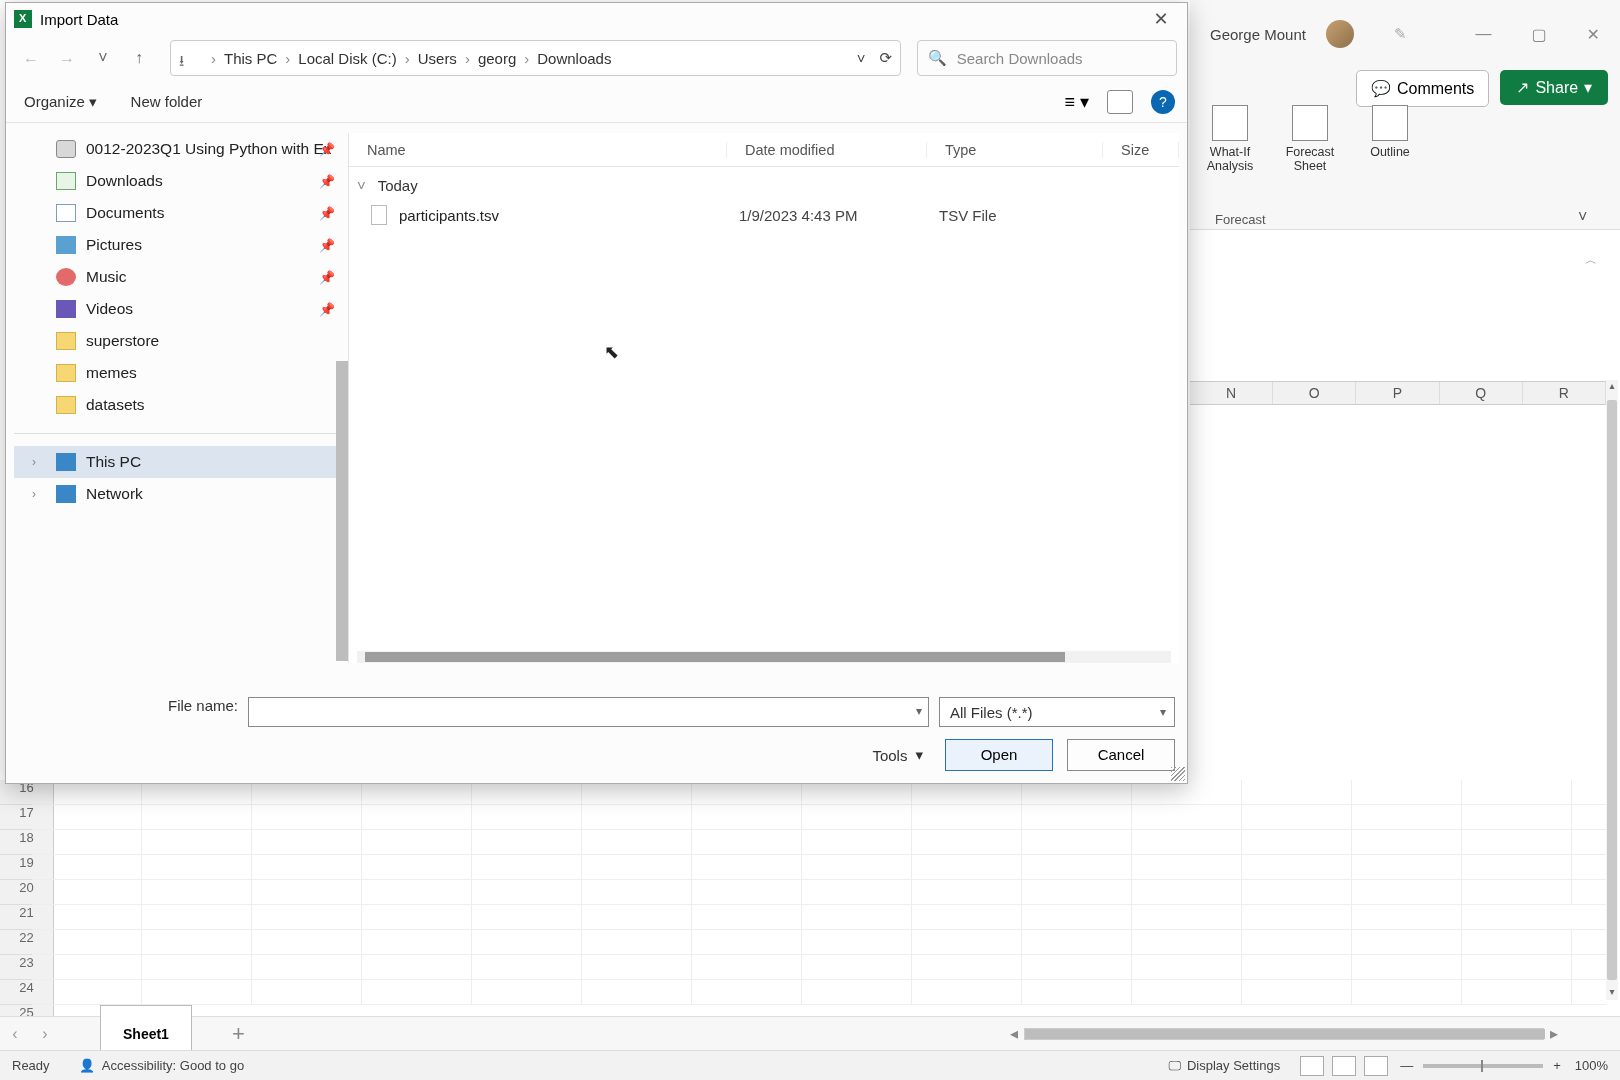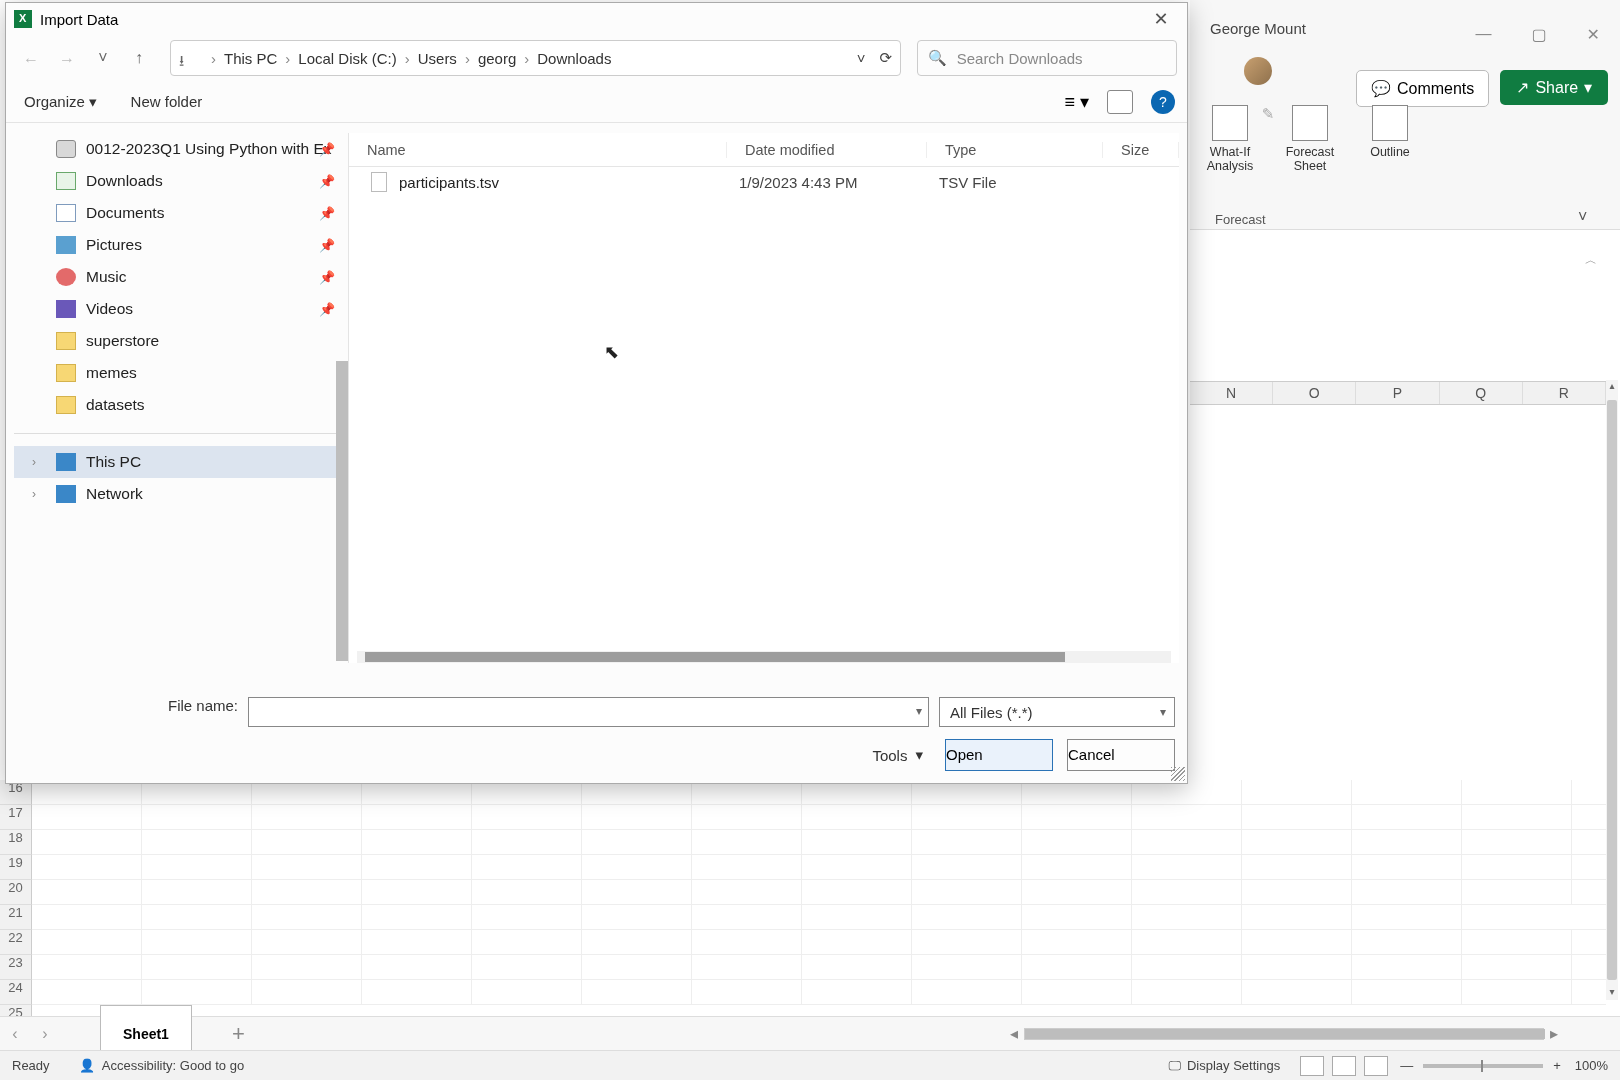--- a/index.html
+++ b/index.html
@@ -3,21 +3,21 @@
 <meta charset="utf-8">
 <style>
 * { box-sizing: border-box; margin: 0; padding: 0; font-family: "Segoe UI", sans-serif; }
 body { width: 1620px; height: 1080px; background: #f0f0f0; position: relative; overflow: hidden; }
 
 
 .excel-bg { position: absolute; top: 0; left: 0; width: 1620px; height: 1080px; background: #fff; }
 
 
 .excel-top { position: absolute; top: 0; left: 1190px; width: 430px; height: 230px; background: #f7f7f7; border-bottom: 1px solid #ddd; }
-.excel-user { position: absolute; top: 20px; left: 1210px; display: flex; align-items: center; gap: 20px; font-size: 15px; color: #444; flex-direction: column; }
+.excel-user { position: absolute; top: 20px; left: 1210px; display: flex; align-items: center; gap: 20px; font-size: 15px; color: #444; }
 .avatar { width: 28px; height: 28px; border-radius: 50%; background: linear-gradient(135deg,#c8a070,#8e704c); }
 .window-controls { position: absolute; top: 25px; right: 20px; display: flex; gap: 40px; color: #888; font-size: 16px; }
 .wc { cursor: pointer; }
 
 .comments-btn { position: absolute; top: 70px; left: 1356px; border: 1px solid #bbb; background: #fff; border-radius: 5px; padding: 8px 14px; font-size: 16px; display: flex; align-items: center; gap: 6px; }
 .share-btn { position: absolute; top: 70px; left: 1500px; background: #107c41; color: #fff; border-radius: 5px; padding: 8px 16px; font-size: 16px; display: flex; align-items: center; gap: 6px; }
 
 .ribbon-icons { position: absolute; top: 105px; left: 1195px; display: flex; gap: 10px; }
 .ribbon-item { width: 70px; text-align: center; font-size: 12.5px; color: #333; }
 .ribbon-item .ic { width: 36px; height: 36px; margin: 0 auto 4px; border: 1px solid #888; background: #fff; }
@@ -115,21 +115,21 @@
 
 .bottom-area { position: absolute; bottom: 12px; left: 12px; right: 12px; }
 .file-name-row { display: flex; align-items: flex-start; gap: 10px; margin-bottom: 12px; }
 .fn-label { width: 220px; text-align: right; font-size: 15px; color: #333; }
 .fn-input { flex: 1; height: 30px; border: 1px solid #888; background: #fff; position: relative; }
 .fn-input .dd { position: absolute; right: 6px; top: 6px; color: #666; font-size: 12px; }
 .filter-sel { width: 236px; height: 30px; border: 1px solid #888; background: #fff; display: flex; align-items: center; padding: 0 10px; font-size: 15px; color: #333; position: relative; }
 .filter-sel .dd { position: absolute; right: 8px; color: #666; font-size: 12px; }
 .btn-row { display: flex; justify-content: flex-end; align-items: center; gap: 14px; }
 .tools { font-size: 15px; color: #333; display: flex; align-items: center; gap: 8px; margin-right: 8px; }
-.dlg-btn { width: 108px; height: 32px; border: 1px solid #888; background: #fdfdfd; font-size: 15px; line-height: 30px; }
+.dlg-btn { width: 108px; height: 32px; border: 1px solid #888; background: #fdfdfd; font-size: 15px; text-align: center; line-height: 30px; }
 .dlg-btn.primary { border: 1px solid #2a72b5; background: #eaf2fb; }
 .resize-grip { position: absolute; bottom: 2px; right: 2px; width: 14px; height: 14px; background: repeating-linear-gradient(135deg,#999 0,#999 1px,transparent 1px,transparent 3px); }
 </style>
 </head>
 <body>
 
 <div class="excel-bg">
 
   <div class="excel-top"></div>
   <div class="excel-user">
@@ -172,21 +172,21 @@
   <div style="position:absolute;top:381px;left:1190px;width:416px;">
     <div class="col-headers">
       <div class="col-h">N</div>
       <div class="col-h">O</div>
       <div class="col-h">P</div>
       <div class="col-h">Q</div>
       <div class="col-h">R</div>
     </div>
   </div>
 
-  <div style="position:absolute;top:780px;left:0;width:32px;">
+  <div style="position:absolute;top:780px;left:0;width:54px;">
     <div class="row-h">16</div>
     <div class="row-h">17</div>
     <div class="row-h">18</div>
     <div class="row-h">19</div>
     <div class="row-h">20</div>
     <div class="row-h">21</div>
     <div class="row-h">22</div>
     <div class="row-h">23</div>
     <div class="row-h">24</div>
     <div class="row-h" style="height:18px;">25</div>
@@ -492,20 +492,24 @@
         </div>
       <div class="sb-scroll"></div>
     </div>
     <div class="file-area">
       <div class="file-headers">
         <div class="fh name">Name</div>
         <div class="fh date">Date modified</div>
         <div class="fh type">Type</div>
         <div class="fh size">Size</div>
       </div>
+      <div class="group-row">
+        <span class="chev">˅</span>
+        <span>Today</span>
+      </div>
       <div id="file-rows">
           <div class="file-row">
             <div class="fic"></div>
             <div class="fn">participants.tsv</div>
             <div class="fd">1/9/2023 4:43 PM</div>
             <div class="ft">TSV File</div>
           </div>
         </div>
       <div class="cursor-arrow">⬉</div>
       <div class="file-hscroll">

